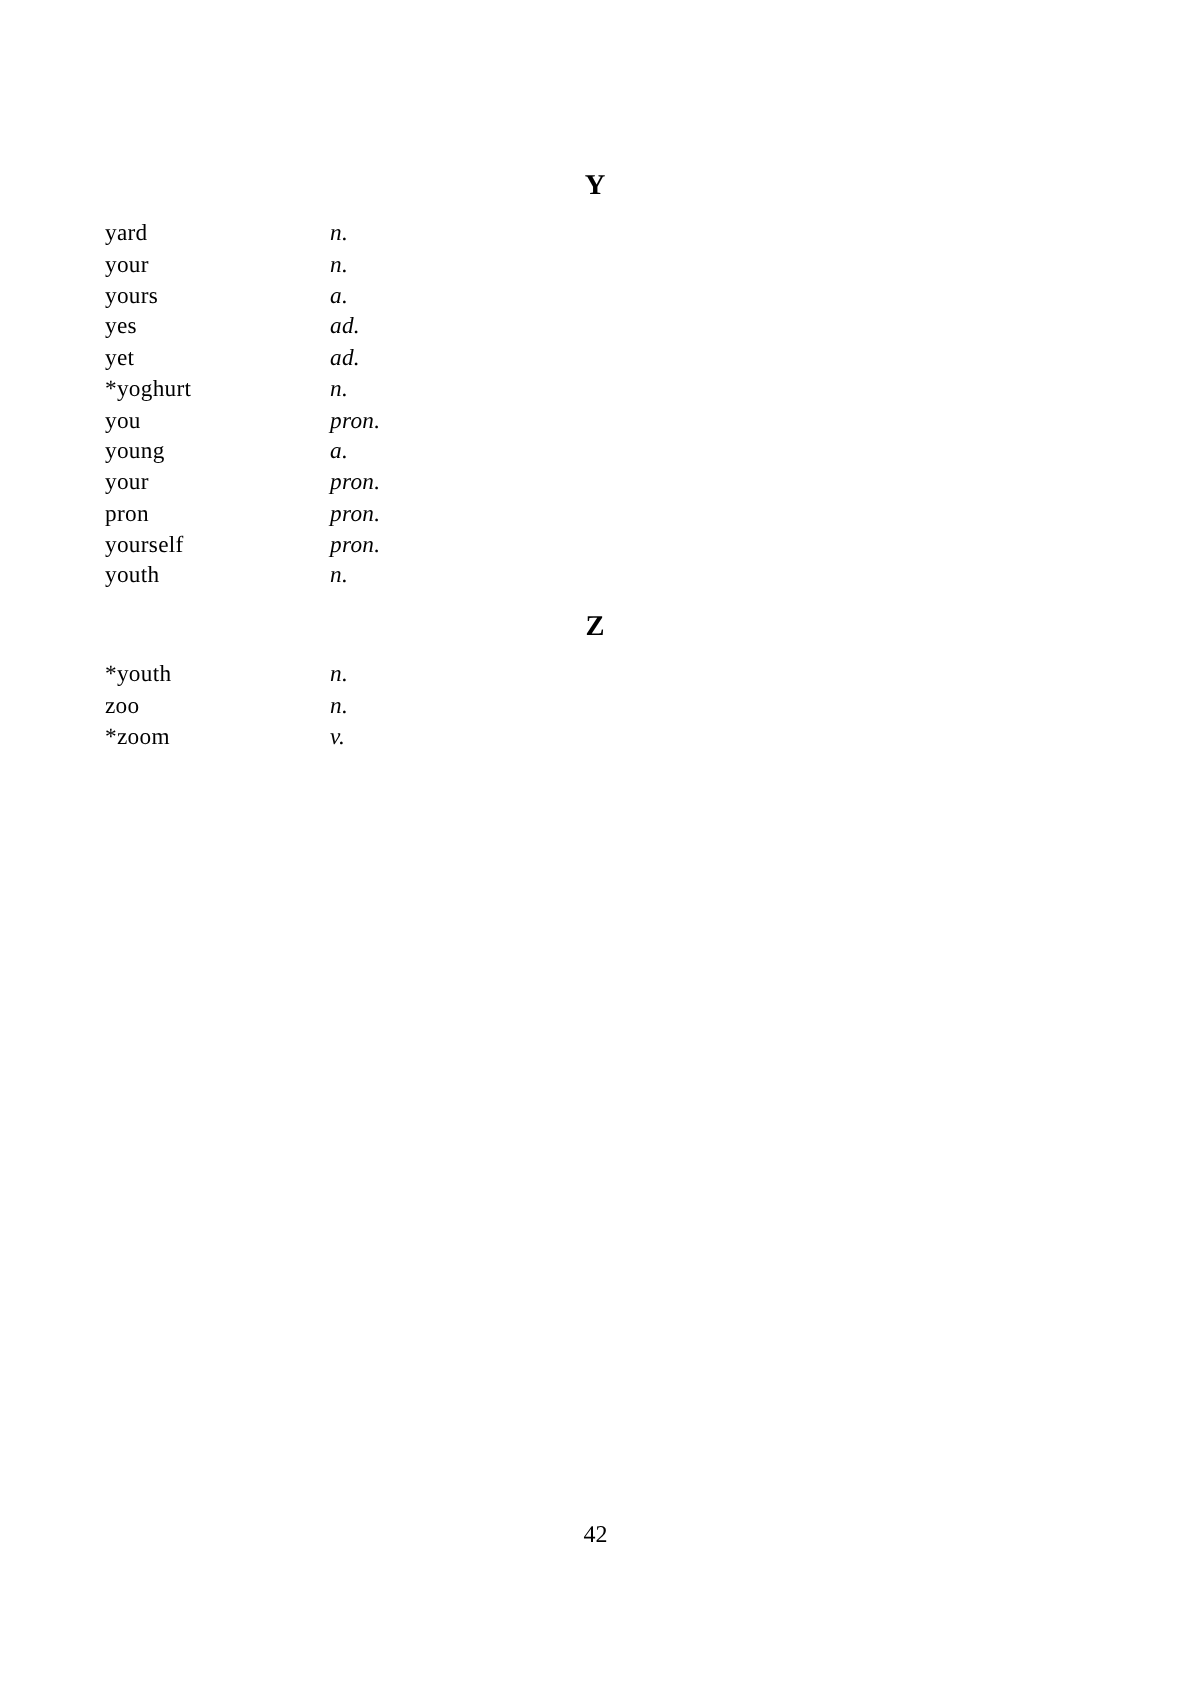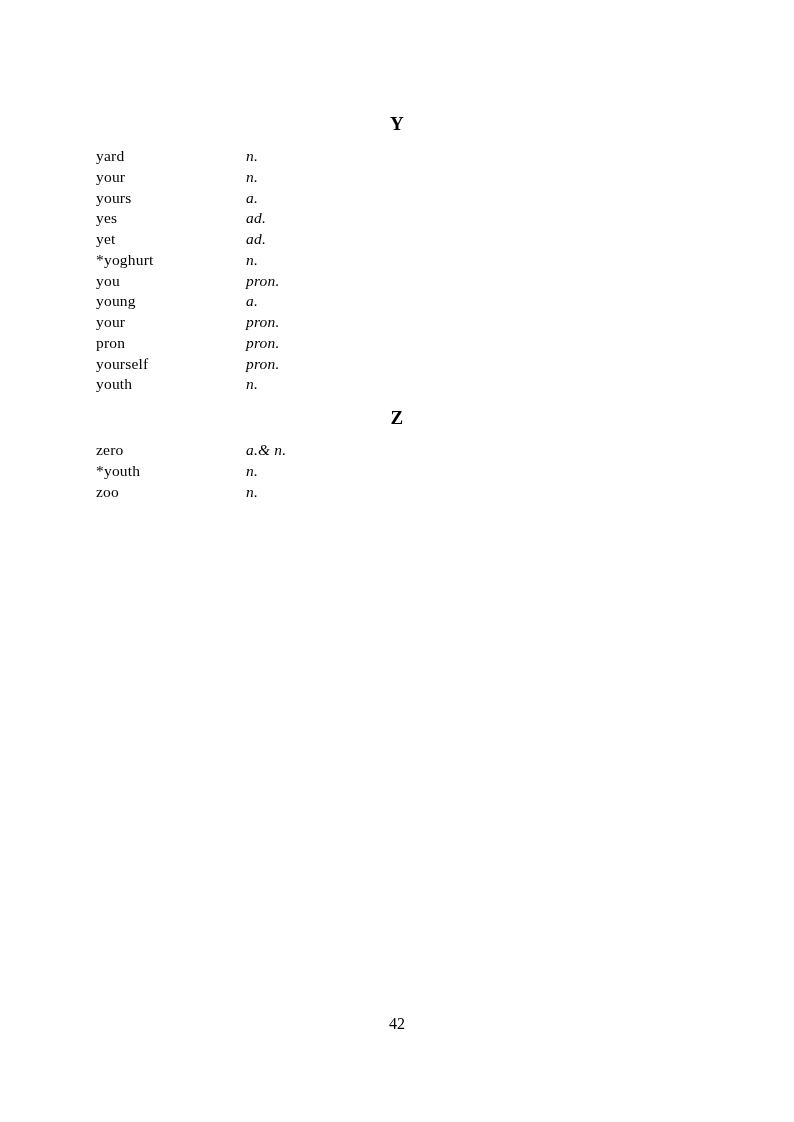--- a/index.html
+++ b/index.html
@@ -31,21 +31,21 @@
   .section:not(:first-child) .section-letter {
     margin-top: 12px;
   }
   .entries {
     margin: 0;
   }
   .entry-row {
     display: flex;
     align-items: baseline;
     height: 20.75px;
-    padding-left: 96px;
+    padding-left: 70px;
     font-size: 15.5px;
     line-height: 20.75px;
   }
   .entry-word {
     display: inline-block;
     width: 150px;
     font-style: normal;
     letter-spacing: 0.2px;
   }
   .entry-pos {
@@ -130,32 +130,32 @@
   <div class="entry-row">
     <span class="entry-word">youth</span>
     <span class="entry-pos">n.</span>
   </div>
 </div>
   </div>
 
   <div class="section">
     <h2 class="section-letter">Z</h2>
     <div class="entries">
-  <div class="entry-row">
-    <span class="entry-word">zero</span>
-    <span class="entry-pos">a.&amp; n.</span>
-  </div>
 
   <div class="entry-row">
     <span class="entry-word">*youth</span>
     <span class="entry-pos">n.</span>
   </div>
 
   <div class="entry-row">
     <span class="entry-word">zoo</span>
     <span class="entry-pos">n.</span>
   </div>
 
+  <div class="entry-row">
+    <span class="entry-word">*zoom</span>
+    <span class="entry-pos">v.</span>
+  </div>
 </div>
   </div>
 </div>
   <div class="page-number">42</div>
 </div>
 
 </body></html>

